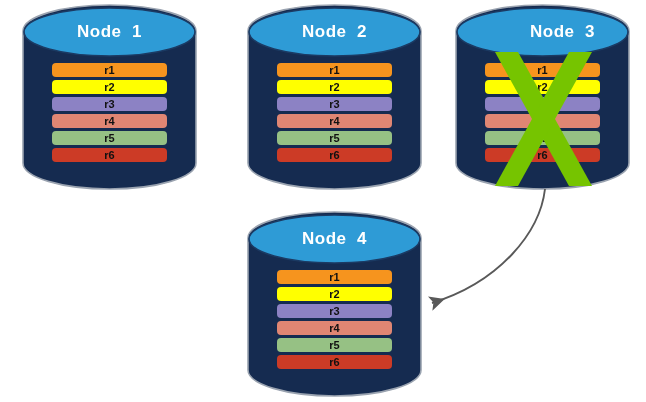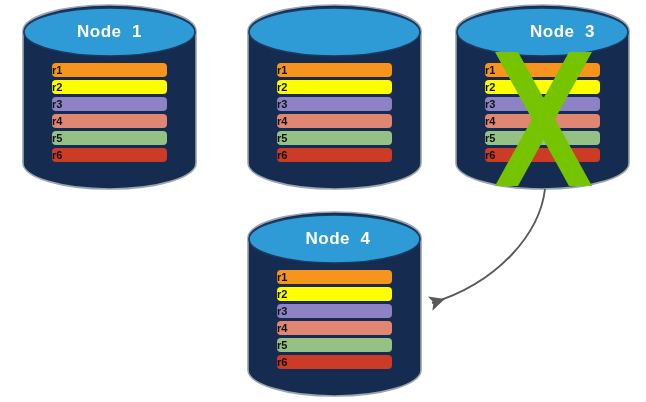--- a/index.html
+++ b/index.html
@@ -47,21 +47,21 @@
     left: 0;
     width: 100%;
   }
   .rec {
     position: absolute;
     border-radius: 4px;
     box-sizing: border-box;
     color: #111111;
     font-weight: bold;
     font-family: "Liberation Sans", sans-serif;
-    text-align: left;
+    text-align: center;
     line-height: 14px;
     font-size: 11px;
   }
   .xmark {
     position: absolute;
     pointer-events: none;
   }
   .arrow {
     position: absolute;
     left: 0;
@@ -87,20 +87,21 @@
         <div class="rec" style="background: rgb(224, 134, 115); left: 30px; top: 109px; width: 115px; height: 14px;">r4</div>
         <div class="rec" style="background: rgb(150, 193, 132); left: 30px; top: 126px; width: 115px; height: 14px;">r5</div>
         <div class="rec" style="background: rgb(204, 59, 38); left: 30px; top: 143px; width: 115px; height: 14px;">r6</div>
       </div>
     </div>
     <div class="node" style="left: 247px; top: 5px; width: 175px; height: 185px;">
       <svg class="node-svg" width="175" height="185" viewBox="0 0 175 185">
         <path d="M 1,26 L 1,158 A 86.5,26 0 0 0 174,158 L 174,26 A 86.5,26 0 0 0 1,26 Z" fill="#152B50" stroke="#9aa3b0" stroke-width="1.6"></path>
         <ellipse cx="87.5" cy="27" rx="85.5" ry="24" fill="#2E9BD6" stroke="#1b3a63" stroke-width="1.6"></ellipse>
       </svg>
+      <div class="node-title" style="top: 17px; font-size: 17px;">Node  2</div>
       <div class="rec-list">
         <div class="rec" style="background: rgb(246, 148, 30); left: 30px; top: 58px; width: 115px; height: 14px;">r1</div>
         <div class="rec" style="background: rgb(255, 255, 0); left: 30px; top: 75px; width: 115px; height: 14px;">r2</div>
         <div class="rec" style="background: rgb(140, 130, 196); left: 30px; top: 92px; width: 115px; height: 14px;">r3</div>
         <div class="rec" style="background: rgb(224, 134, 115); left: 30px; top: 109px; width: 115px; height: 14px;">r4</div>
         <div class="rec" style="background: rgb(150, 193, 132); left: 30px; top: 126px; width: 115px; height: 14px;">r5</div>
         <div class="rec" style="background: rgb(204, 59, 38); left: 30px; top: 143px; width: 115px; height: 14px;">r6</div>
       </div>
     </div>
     <div class="node" style="left: 455px; top: 5px; width: 175px; height: 185px; padding-left: 40px;">
@@ -115,21 +116,21 @@
         <div class="rec" style="background: rgb(140, 130, 196); left: 30px; top: 92px; width: 115px; height: 14px;">r3</div>
         <div class="rec" style="background: rgb(224, 134, 115); left: 30px; top: 109px; width: 115px; height: 14px;">r4</div>
         <div class="rec" style="background: rgb(150, 193, 132); left: 30px; top: 126px; width: 115px; height: 14px;">r5</div>
         <div class="rec" style="background: rgb(204, 59, 38); left: 30px; top: 143px; width: 115px; height: 14px;">r6</div>
       </div>
       <svg class="xmark" width="175" height="185" viewBox="0 0 175 185" style="left: 0px; top: 0px;">
         <path d="M 40,47 L 63,47 L 137,181 L 114,181 Z" fill="#76C400"></path>
         <path d="M 137,47 L 114,47 L 40,181 L 63,181 Z" fill="#76C400"></path>
       </svg>
     </div>
-    <div class="node" style="left: 247px; top: 212px; width: 175px; height: 185px; padding-left: 7px;">
+    <div class="node" style="left: 247px; top: 212px; width: 175px; height: 185px;">
       <svg class="node-svg" width="175" height="185" viewBox="0 0 175 185">
         <path d="M 1,26 L 1,158 A 86.5,26 0 0 0 174,158 L 174,26 A 86.5,26 0 0 0 1,26 Z" fill="#152B50" stroke="#9aa3b0" stroke-width="1.6"></path>
         <ellipse cx="87.5" cy="27" rx="85.5" ry="24" fill="#2E9BD6" stroke="#1b3a63" stroke-width="1.6"></ellipse>
       </svg>
       <div class="node-title" style="top: 17px; font-size: 17px;">Node  4</div>
       <div class="rec-list">
         <div class="rec" style="background: rgb(246, 148, 30); left: 30px; top: 58px; width: 115px; height: 14px;">r1</div>
         <div class="rec" style="background: rgb(255, 255, 0); left: 30px; top: 75px; width: 115px; height: 14px;">r2</div>
         <div class="rec" style="background: rgb(140, 130, 196); left: 30px; top: 92px; width: 115px; height: 14px;">r3</div>
         <div class="rec" style="background: rgb(224, 134, 115); left: 30px; top: 109px; width: 115px; height: 14px;">r4</div>

